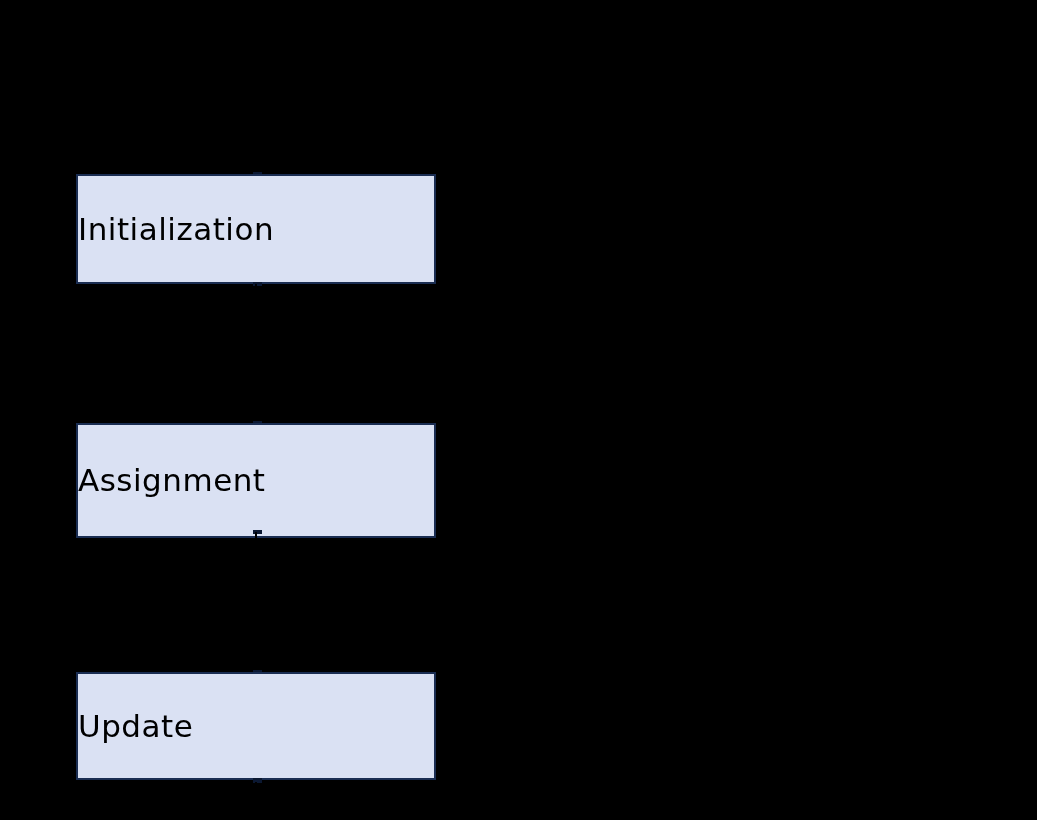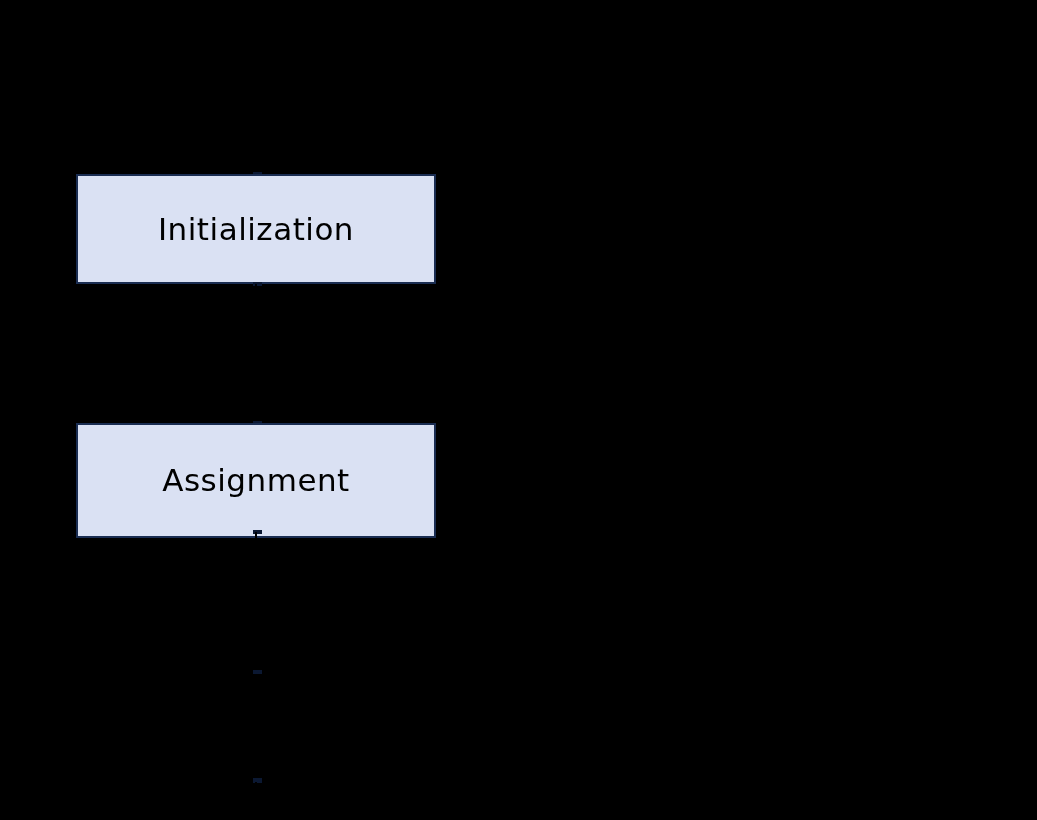--- a/index.html
+++ b/index.html
@@ -20,21 +20,21 @@
     height: 820px;
     background: #000000;
   }
   .node {
     position: absolute;
     box-sizing: border-box;
     background: #dae1f3;
     border: 2px solid #1a2d52;
     display: flex;
     align-items: center;
-    justify-content: center;
+    justify-content: flex-start;
   }
   .node-label {
     font-family: "DejaVu Sans", sans-serif;
     font-size: 31px;
     font-weight: 400;
     letter-spacing: 0.5px;
     color: #000000;
     line-height: 1;
     white-space: nowrap;
     user-select: none;
@@ -79,17 +79,20 @@
     <span class="node-label">Assignment</span>
   </div>
 
   <div class="connector" style="left:253px; top:530px; width:9px; height:4px;"></div>
 
   <div class="edge-line" style="left:255px; top:532px; width:2px; height:130px;"></div>
   <div class="arrow-head" style="left:250px; top:661px;"></div>
 
   <div class="connector" style="left:253px; top:670px; width:9px; height:4px;"></div>
 
+  <div class="node" style="left:76px; top:672px; width:360px; height:108px;">
+    <span class="node-label">Update</span>
+  </div>
 
   <div class="connector" style="left:253px; top:778px; width:9px; height:5px;"></div>
   <div class="edge-line" style="left:255px; top:782px; width:2px; height:38px;"></div>
 
 </div>
 
 </body></html>

